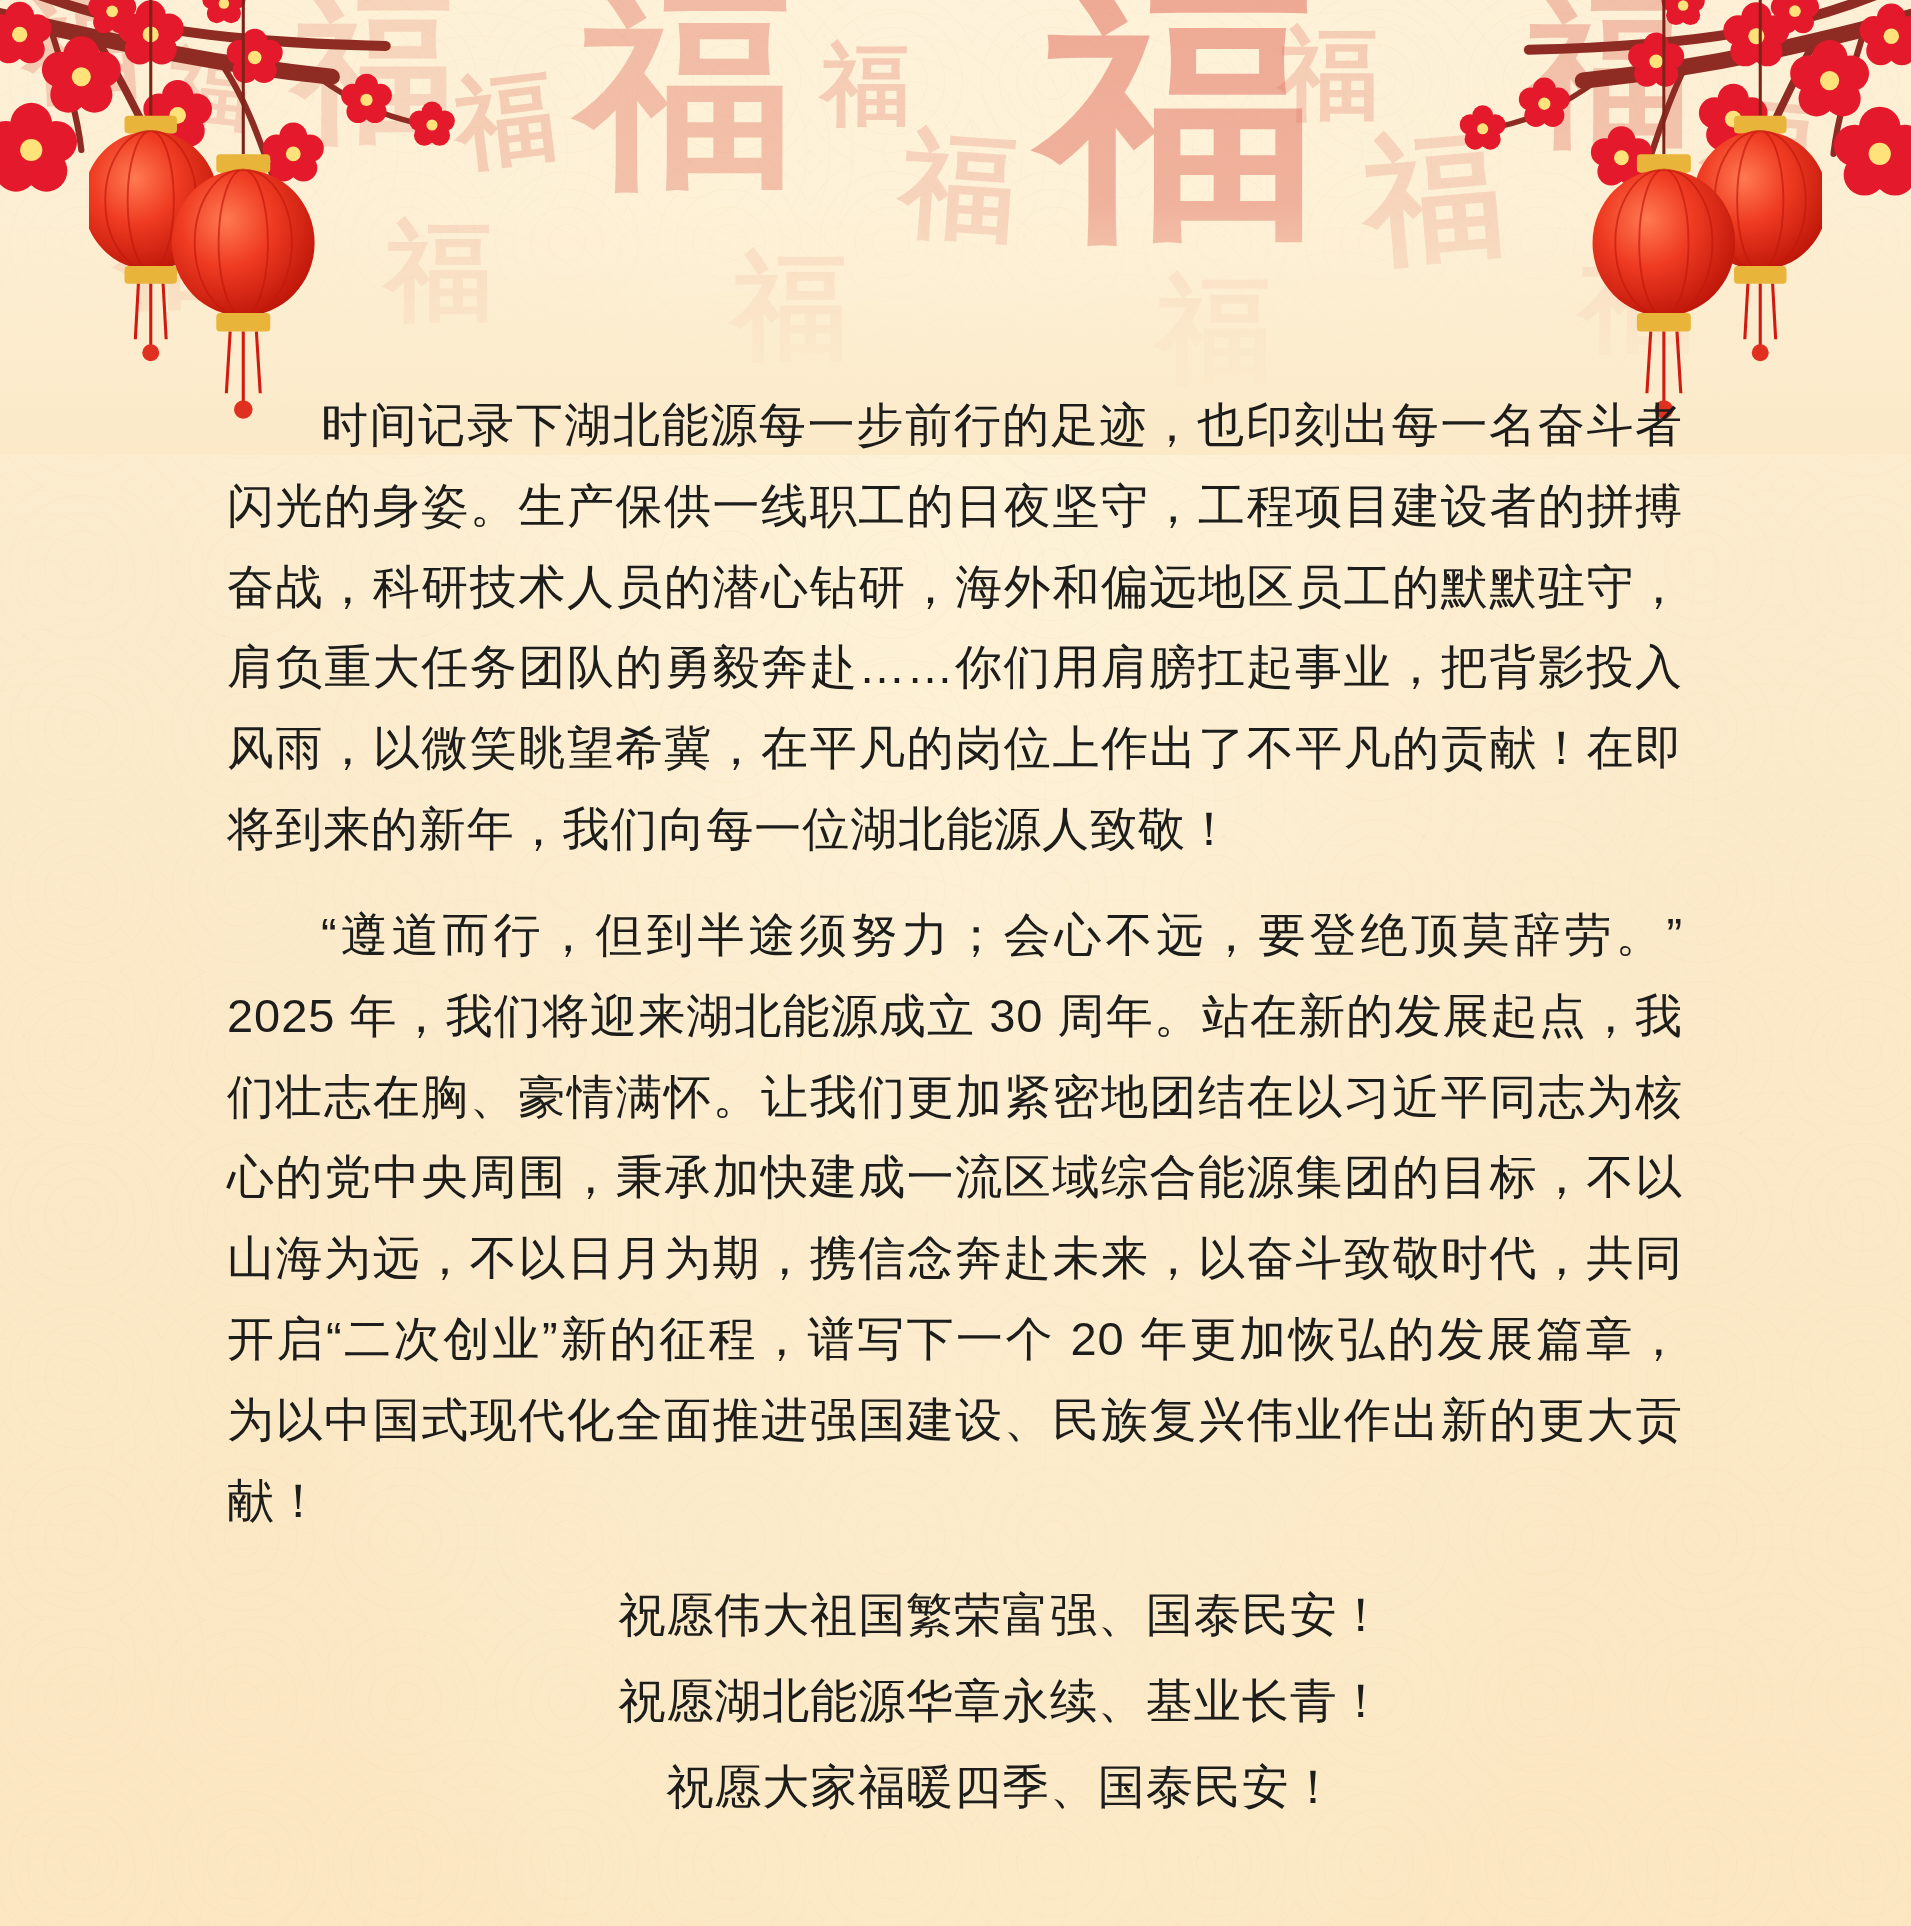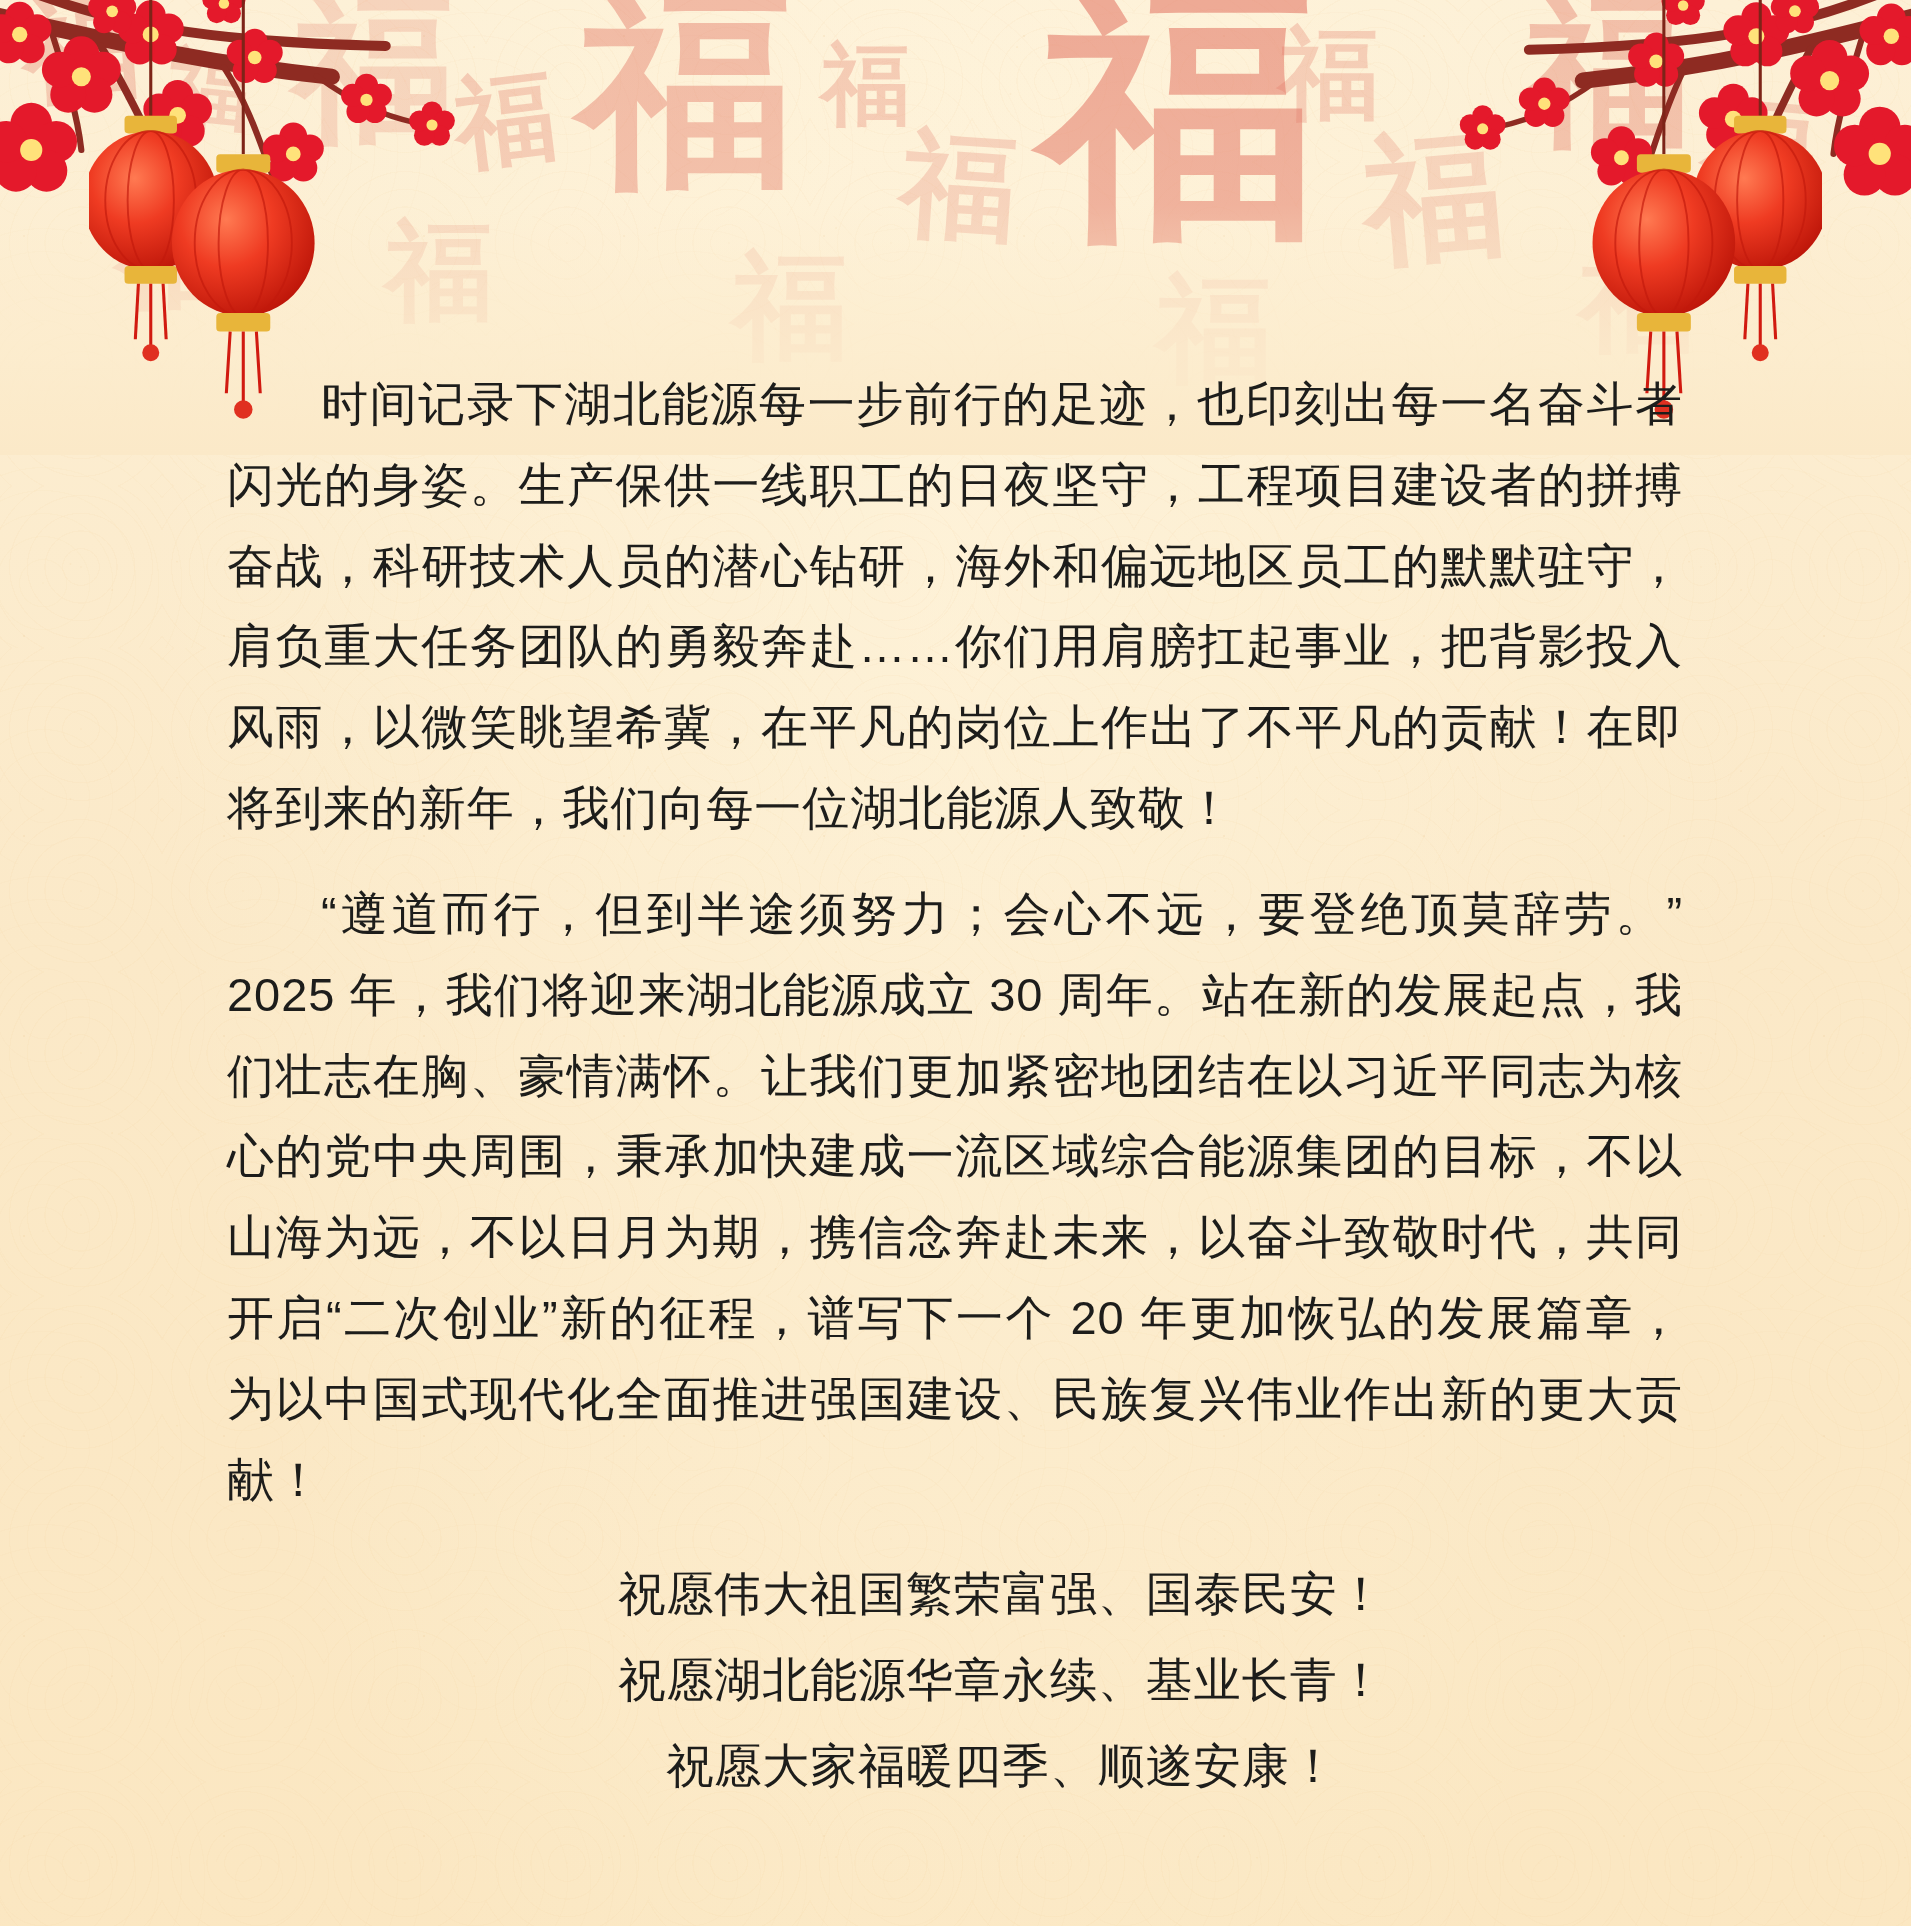--- a/index.html
+++ b/index.html
@@ -87,21 +87,21 @@
 
   
   .lantern-group { position: absolute; pointer-events: none; }
   .lg-left { left: 89px; top: 0; width: 270px; height: 586px; }
   .lg-right { right: 89px; top: 0; width: 270px; height: 586px; }
 
   
   .content {
     position: absolute;
     left: 227px;
-    top: 364px;
+    top: 385px;
     width: 1456px;
     color: #1d1d1b;
     font-size: 47px;
     line-height: 1.72;
     letter-spacing: .02em;
     font-family: "Liberation Sans", "DejaVu Sans", sans-serif;
   }
   .para {
     margin: 0 0 25px 0;
     text-indent: 2em;
@@ -422,18 +422,18 @@
       <circle cx="290" cy="1062" r="24" fill="#e03020"></circle>
     </g>
   </svg>
 
   <div class="content">
     <p class="para">时间记录下湖北能源每一步前行的足迹，也印刻出每一名奋斗者闪光的身姿。生产保供一线职工的日夜坚守，工程项目建设者的拼搏奋战，科研技术人员的潜心钻研，海外和偏远地区员工的默默驻守，肩负重大任务团队的勇毅奔赴……你们用肩膀扛起事业，把背影投入风雨，以微笑眺望希冀，在平凡的岗位上作出了不平凡的贡献！在即将到来的新年，我们向每一位湖北能源人致敬！</p>
     <p class="para">“遵道而行，但到半途须努力；会心不远，要登绝顶莫辞劳。”2025 年，我们将迎来湖北能源成立 30 周年。站在新的发展起点，我们壮志在胸、豪情满怀。让我们更加紧密地团结在以习近平同志为核心的党中央周围，秉承加快建成一流区域综合能源集团的目标，不以山海为远，不以日月为期，携信念奔赴未来，以奋斗致敬时代，共同开启“二次创业”新的征程，谱写下一个 20 年更加恢弘的发展篇章，为以中国式现代化全面推进强国建设、民族复兴伟业作出新的更大贡献！</p>
     <div class="wishes">
       <p class="wish">祝愿伟大祖国繁荣富强、国泰民安！</p>
       <p class="wish">祝愿湖北能源华章永续、基业长青！</p>
-      <p class="wish">祝愿大家福暖四季、顺遂安康！</p>
+      <p class="wish">祝愿大家福暖四季、国泰民安！</p>
     </div>
   </div>
 
 </div>
 
 
 </body></html>

